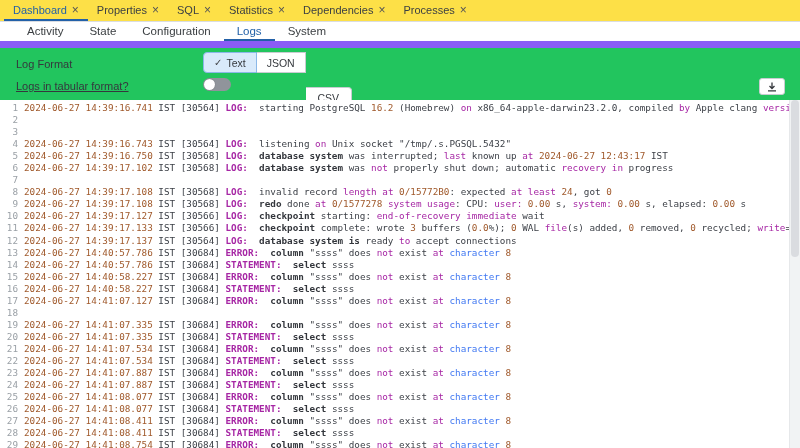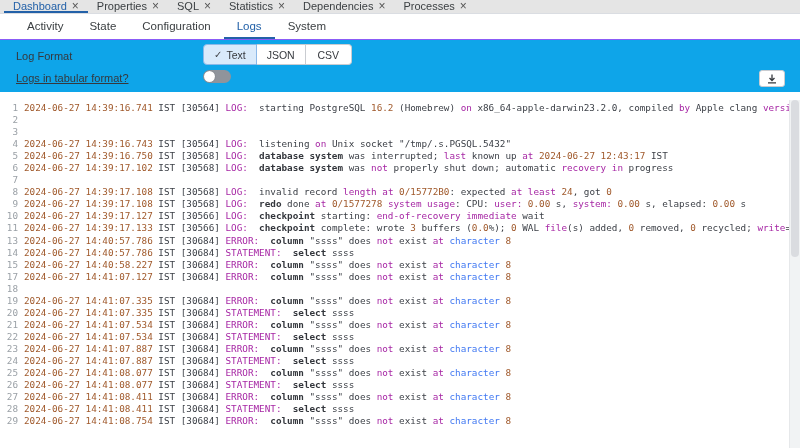--- a/index.html
+++ b/index.html
@@ -4,45 +4,45 @@
 <style>
   * { margin:0; padding:0; box-sizing:border-box; }
   html,body { width:800px; height:448px; overflow:hidden; background:#fff;
     font-family:"Liberation Sans", sans-serif; }
   :root {
     --accent:#2361a8; --kw:#a626a4; --num:#a0592b; --blue:#4078f2;
     --plain:#3b3f46; --selbg:#d9eafb; --selborder:#8bb8e8;
   }
 
   
-  .titlebar { height:14px; background:#e5e5e5; border-bottom:1px solid #dadde2;
+  .titlebar { height:22px; background:#fde047; border-bottom:1px solid #dadde2;
     display:flex; align-items:stretch; padding-left:4px; }
   .wtab { display:flex; align-items:center; gap:5px; padding:0 9px;
     font-size:11px; color:#3c4043; cursor:default; border-bottom:2px solid transparent; }
   .wtab.active { color:var(--accent); border-bottom-color:var(--accent); }
   .wtab-close { font-size:12px; color:#555; line-height:1; }
 
   
-  .subtabs { height:26px; background:#fff; border-bottom:1px solid #8b5cf6;
+  .subtabs { height:26px; background:#fff; border-bottom:7px solid #8b5cf6;
     display:flex; align-items:stretch; padding-left:14px; }
   .stab { display:flex; align-items:center; padding:0 13px; font-size:11.5px;
     color:#3c4043; border-bottom:2px solid transparent; }
   .stab.active { color:var(--accent); border-bottom-color:var(--accent); }
 
   
-  .controls { position:relative; height:52px; background:#0ea5e9; }
+  .controls { position:relative; height:52px; background:#22c55e; }
   .ctl-label { position:absolute; left:16px; font-size:11px; color:#35383d; }
   .lbl-format { top:10px; }
   .lbl-tabular { top:32px;text-decoration:underline; }
   .btn-group { position:absolute; left:203px; top:4px; display:flex; }
   .fmt-btn { height:21px; min-width:46px; padding:0 10px; background:#fff;
     border:1px solid #c9ccd1; border-left-width:0; font-size:10.5px; color:#35383d;
     display:flex; align-items:center; justify-content:center; gap:4px; cursor:pointer; }
   .fmt-btn:first-child { border-left-width:1px; border-radius:4px 0 0 4px; }
-  .fmt-btn:last-child { border-radius:0 4px 4px 0; }
+  .fmt-btn:last-child { border-radius:0 4px 4px 0;margin-top:35px; }
   .fmt-btn.selected { background:var(--selbg); border:1px solid var(--selborder); }
   .fmt-check { font-size:10px; color:#44474c; }
 
   .toggle { position:absolute; left:203px; top:30px; width:28px; height:13px;
     border-radius:7px; background:#90949b; cursor:pointer; }
   .toggle-knob { position:absolute; left:1px; top:1px; width:11px; height:11px;
     border-radius:50%; background:#fff; box-shadow:0 0 1px rgba(0,0,0,.4); }
 
   .dl-btn { position:absolute; right:15px; top:30px; width:26px; height:17px;
     background:#fff; border:1px solid #c9ccd1; border-radius:3px;
@@ -55,21 +55,21 @@
   .logline { height:12.05px; line-height:12.05px; white-space:pre;
     font-family:"DejaVu Sans Mono", monospace; font-size:9.3px; display:flex; }
   .ln { display:inline-block; width:18px; text-align:right; color:#9aa0a6;
     margin-right:6px; flex:none; }
   .lc { color:var(--plain); }
   .tok-p { color:var(--plain); }
   .tok-n { color:var(--num); }
   .tok-k { color:var(--kw); font-weight:normal; }
   .tok-b { color:#33363c; font-weight:bold; }
   .tok-u { color:var(--blue); }
-  .tok-lbl { color:var(--kw); font-weight:normal; }
+  .tok-lbl { color:var(--kw); font-weight:bold; }
 
   .scrollbar { position:absolute; right:0; top:0; bottom:0; width:11px;
     background:#f1f3f4; border-left:1px solid #e6e8ea; }
   .scroll-thumb { position:absolute; left:1px; right:1px; top:0; height:45%;
     background:#dadce0; border-radius:4px; }
 </style>
 </head>
 <body>
 
 <div class="titlebar" id="titlebar">
@@ -140,23 +140,25 @@
       <div class="logline"><span class="ln">2</span></div>
       <div class="logline"><span class="ln">3</span></div>
       <div class="logline"><span class="ln">4</span><span class="lc"><span class="tok-n">2024-06-27 14:39:16.743</span><span class="tok-p"> IST [30564] </span><span class="tok-lbl">LOG:</span><span class="tok-p">  </span><span class="tok-p">listening </span><span class="tok-k">on</span><span class="tok-p"> Unix socket "/tmp/.s.PGSQL.5432"</span></span></div>
       <div class="logline"><span class="ln">5</span><span class="lc"><span class="tok-n">2024-06-27 14:39:16.750</span><span class="tok-p"> IST [30568] </span><span class="tok-lbl">LOG:</span><span class="tok-p">  </span><span class="tok-b">database system</span><span class="tok-p"> was interrupted; </span><span class="tok-k">last</span><span class="tok-p"> known up </span><span class="tok-k">at</span><span class="tok-p"> </span><span class="tok-n">2024-06-27 12:43:17</span><span class="tok-p"> IST</span></span></div>
       <div class="logline"><span class="ln">6</span><span class="lc"><span class="tok-n">2024-06-27 14:39:17.102</span><span class="tok-p"> IST [30568] </span><span class="tok-lbl">LOG:</span><span class="tok-p">  </span><span class="tok-b">database system</span><span class="tok-p"> was </span><span class="tok-k">not</span><span class="tok-p"> properly shut down; automatic </span><span class="tok-k">recovery</span><span class="tok-p"> </span><span class="tok-k">in</span><span class="tok-p"> progress</span></span></div>
       <div class="logline"><span class="ln">7</span></div>
       <div class="logline"><span class="ln">8</span><span class="lc"><span class="tok-n">2024-06-27 14:39:17.108</span><span class="tok-p"> IST [30568] </span><span class="tok-lbl">LOG:</span><span class="tok-p">  </span><span class="tok-p">invalid record </span><span class="tok-k">length</span><span class="tok-p"> </span><span class="tok-k">at</span><span class="tok-p"> </span><span class="tok-n">0/15772B0</span><span class="tok-p">: expected </span><span class="tok-k">at least</span><span class="tok-p"> </span><span class="tok-n">24</span><span class="tok-p">, got </span><span class="tok-n">0</span></span></div>
       <div class="logline"><span class="ln">9</span><span class="lc"><span class="tok-n">2024-06-27 14:39:17.108</span><span class="tok-p"> IST [30568] </span><span class="tok-lbl">LOG:</span><span class="tok-p">  </span><span class="tok-b">redo</span><span class="tok-p"> done </span><span class="tok-k">at</span><span class="tok-p"> </span><span class="tok-n">0/1577278</span><span class="tok-p"> </span><span class="tok-k">system usage</span><span class="tok-p">: CPU: </span><span class="tok-k">user:</span><span class="tok-p"> </span><span class="tok-n">0.00</span><span class="tok-p"> s, </span><span class="tok-k">system:</span><span class="tok-p"> </span><span class="tok-n">0.00</span><span class="tok-p"> s, elapsed: </span><span class="tok-n">0.00</span><span class="tok-p"> s</span></span></div>
       <div class="logline"><span class="ln">10</span><span class="lc"><span class="tok-n">2024-06-27 14:39:17.127</span><span class="tok-p"> IST [30566] </span><span class="tok-lbl">LOG:</span><span class="tok-p">  </span><span class="tok-b">checkpoint</span><span class="tok-p"> starting: </span><span class="tok-k">end-of-recovery</span><span class="tok-p"> </span><span class="tok-k">immediate</span><span class="tok-p"> wait</span></span></div>
       <div class="logline"><span class="ln">11</span><span class="lc"><span class="tok-n">2024-06-27 14:39:17.133</span><span class="tok-p"> IST [30566] </span><span class="tok-lbl">LOG:</span><span class="tok-p">  </span><span class="tok-b">checkpoint</span><span class="tok-p"> complete: wrote </span><span class="tok-n">3</span><span class="tok-p"> buffers (</span><span class="tok-n">0.0</span><span class="tok-p">%); </span><span class="tok-n">0</span><span class="tok-p"> WAL </span><span class="tok-k">file</span><span class="tok-p">(s) added, </span><span class="tok-n">0</span><span class="tok-p"> removed, </span><span class="tok-n">0</span><span class="tok-p"> recycled; </span><span class="tok-k">write</span><span class="tok-p">=</span><span class="tok-n">0.003</span></span></div>
+      <div class="logline"><span class="ln">12</span><span class="lc"><span class="tok-n">2024-06-27 14:39:17.137</span><span class="tok-p"> IST [30564] </span><span class="tok-lbl">LOG:</span><span class="tok-p">  </span><span class="tok-b">database system is</span><span class="tok-p"> ready </span><span class="tok-k">to</span><span class="tok-p"> accept connections</span></span></div>
       <div class="logline"><span class="ln">13</span><span class="lc"><span class="tok-n">2024-06-27 14:40:57.786</span><span class="tok-p"> IST [30684] </span><span class="tok-lbl">ERROR:</span><span class="tok-p">  </span><span class="tok-b">column</span><span class="tok-p"> "ssss" does </span><span class="tok-k">not</span><span class="tok-p"> exist </span><span class="tok-k">at</span><span class="tok-p"> </span><span class="tok-u">character</span><span class="tok-p"> </span><span class="tok-n">8</span></span></div>
       <div class="logline"><span class="ln">14</span><span class="lc"><span class="tok-n">2024-06-27 14:40:57.786</span><span class="tok-p"> IST [30684] </span><span class="tok-lbl">STATEMENT:</span><span class="tok-p">  </span><span class="tok-b">select</span><span class="tok-p"> ssss</span></span></div>
       <div class="logline"><span class="ln">15</span><span class="lc"><span class="tok-n">2024-06-27 14:40:58.227</span><span class="tok-p"> IST [30684] </span><span class="tok-lbl">ERROR:</span><span class="tok-p">  </span><span class="tok-b">column</span><span class="tok-p"> "ssss" does </span><span class="tok-k">not</span><span class="tok-p"> exist </span><span class="tok-k">at</span><span class="tok-p"> </span><span class="tok-u">character</span><span class="tok-p"> </span><span class="tok-n">8</span></span></div>
+      <div class="logline"><span class="ln">16</span><span class="lc"><span class="tok-n">2024-06-27 14:40:58.227</span><span class="tok-p"> IST [30684] </span><span class="tok-lbl">STATEMENT:</span><span class="tok-p">  </span><span class="tok-b">select</span><span class="tok-p"> ssss</span></span></div>
       <div class="logline"><span class="ln">17</span><span class="lc"><span class="tok-n">2024-06-27 14:41:07.127</span><span class="tok-p"> IST [30684] </span><span class="tok-lbl">ERROR:</span><span class="tok-p">  </span><span class="tok-b">column</span><span class="tok-p"> "ssss" does </span><span class="tok-k">not</span><span class="tok-p"> exist </span><span class="tok-k">at</span><span class="tok-p"> </span><span class="tok-u">character</span><span class="tok-p"> </span><span class="tok-n">8</span></span></div>
       <div class="logline"><span class="ln">18</span></div>
       <div class="logline"><span class="ln">19</span><span class="lc"><span class="tok-n">2024-06-27 14:41:07.335</span><span class="tok-p"> IST [30684] </span><span class="tok-lbl">ERROR:</span><span class="tok-p">  </span><span class="tok-b">column</span><span class="tok-p"> "ssss" does </span><span class="tok-k">not</span><span class="tok-p"> exist </span><span class="tok-k">at</span><span class="tok-p"> </span><span class="tok-u">character</span><span class="tok-p"> </span><span class="tok-n">8</span></span></div>
       <div class="logline"><span class="ln">20</span><span class="lc"><span class="tok-n">2024-06-27 14:41:07.335</span><span class="tok-p"> IST [30684] </span><span class="tok-lbl">STATEMENT:</span><span class="tok-p">  </span><span class="tok-b">select</span><span class="tok-p"> ssss</span></span></div>
       <div class="logline"><span class="ln">21</span><span class="lc"><span class="tok-n">2024-06-27 14:41:07.534</span><span class="tok-p"> IST [30684] </span><span class="tok-lbl">ERROR:</span><span class="tok-p">  </span><span class="tok-b">column</span><span class="tok-p"> "ssss" does </span><span class="tok-k">not</span><span class="tok-p"> exist </span><span class="tok-k">at</span><span class="tok-p"> </span><span class="tok-u">character</span><span class="tok-p"> </span><span class="tok-n">8</span></span></div>
       <div class="logline"><span class="ln">22</span><span class="lc"><span class="tok-n">2024-06-27 14:41:07.534</span><span class="tok-p"> IST [30684] </span><span class="tok-lbl">STATEMENT:</span><span class="tok-p">  </span><span class="tok-b">select</span><span class="tok-p"> ssss</span></span></div>
       <div class="logline"><span class="ln">23</span><span class="lc"><span class="tok-n">2024-06-27 14:41:07.887</span><span class="tok-p"> IST [30684] </span><span class="tok-lbl">ERROR:</span><span class="tok-p">  </span><span class="tok-b">column</span><span class="tok-p"> "ssss" does </span><span class="tok-k">not</span><span class="tok-p"> exist </span><span class="tok-k">at</span><span class="tok-p"> </span><span class="tok-u">character</span><span class="tok-p"> </span><span class="tok-n">8</span></span></div>
       <div class="logline"><span class="ln">24</span><span class="lc"><span class="tok-n">2024-06-27 14:41:07.887</span><span class="tok-p"> IST [30684] </span><span class="tok-lbl">STATEMENT:</span><span class="tok-p">  </span><span class="tok-b">select</span><span class="tok-p"> ssss</span></span></div>
       <div class="logline"><span class="ln">25</span><span class="lc"><span class="tok-n">2024-06-27 14:41:08.077</span><span class="tok-p"> IST [30684] </span><span class="tok-lbl">ERROR:</span><span class="tok-p">  </span><span class="tok-b">column</span><span class="tok-p"> "ssss" does </span><span class="tok-k">not</span><span class="tok-p"> exist </span><span class="tok-k">at</span><span class="tok-p"> </span><span class="tok-u">character</span><span class="tok-p"> </span><span class="tok-n">8</span></span></div>
       <div class="logline"><span class="ln">26</span><span class="lc"><span class="tok-n">2024-06-27 14:41:08.077</span><span class="tok-p"> IST [30684] </span><span class="tok-lbl">STATEMENT:</span><span class="tok-p">  </span><span class="tok-b">select</span><span class="tok-p"> ssss</span></span></div>

